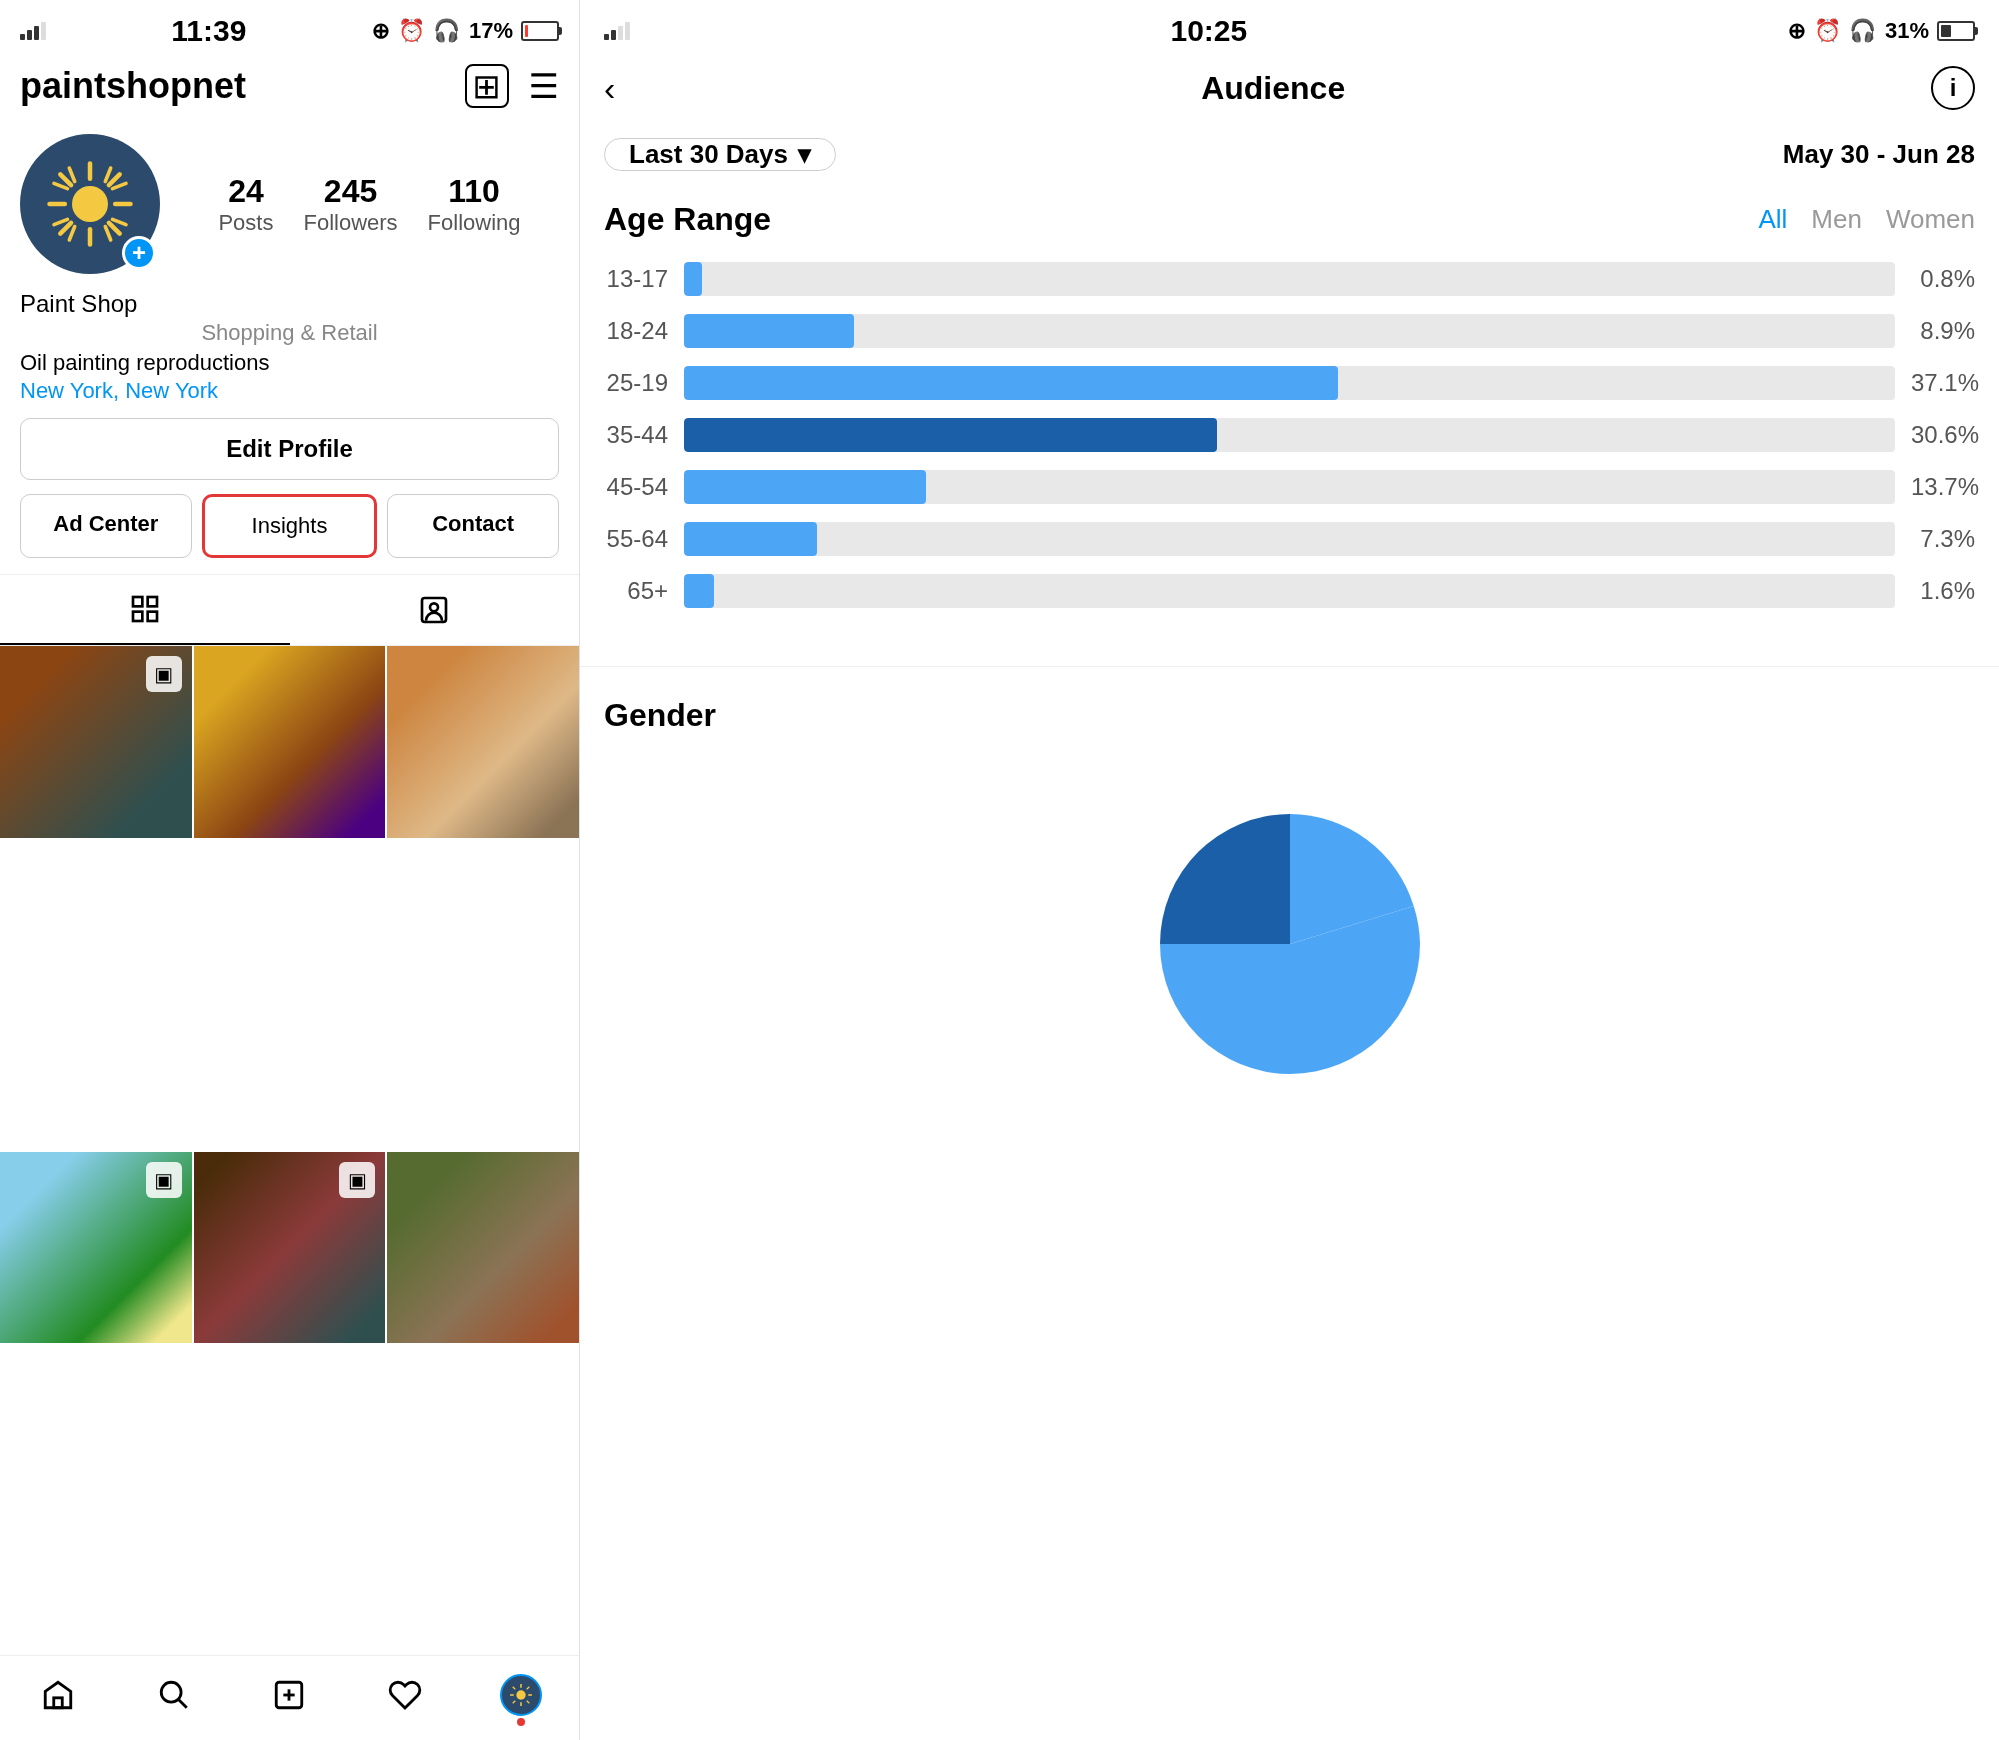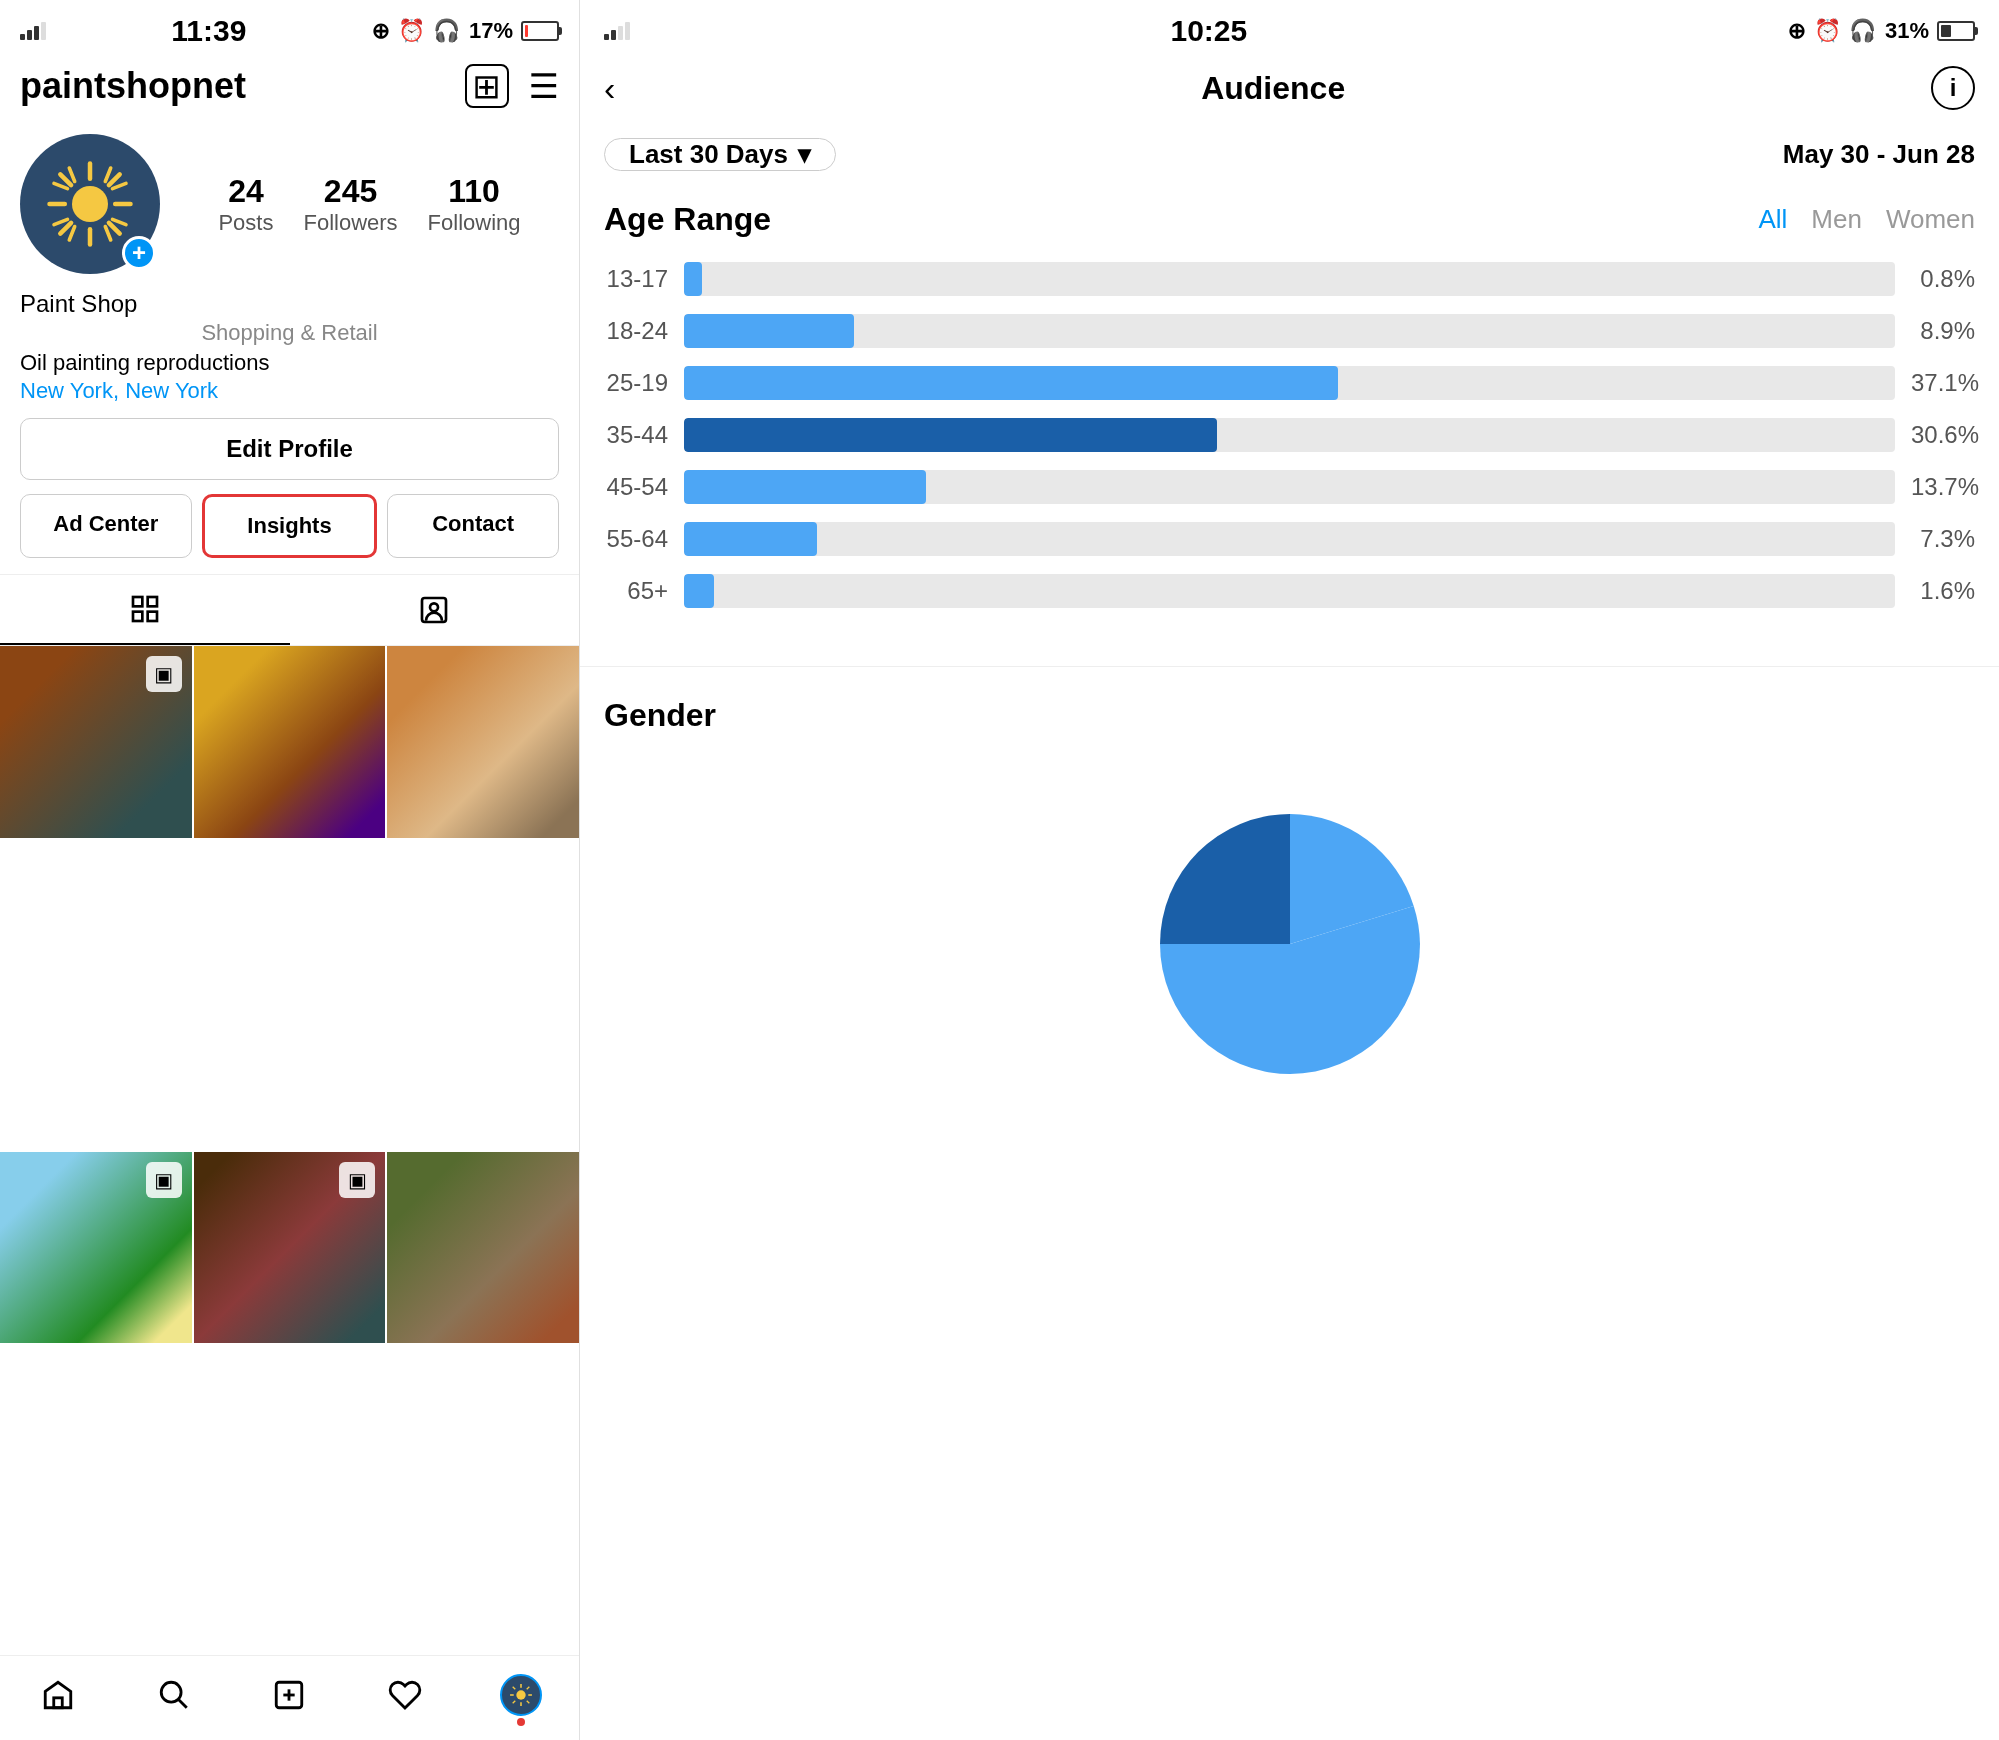--- a/index.html
+++ b/index.html
@@ -124,21 +124,21 @@
       padding: 16px 10px;
       text-align: center;
       font-size: 22px;
       font-weight: 600;
       cursor: pointer;
       background: #fff;
       color: #000;
     }
     .action-btn.insights-active {
       border: 3px solid #e33636;
-      font-weight: 700;
+      font-weight: 400;
     }
 
     .tab-icons-row {
       display: flex;
       border-top: 1px solid #eee;
       border-bottom: 1px solid #eee;
     }
     .tab-icon-btn {
       flex: 1;
       padding: 18px;

